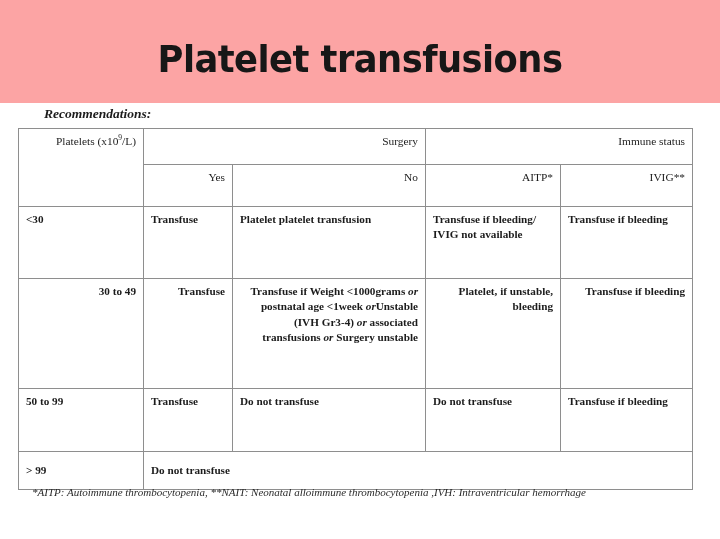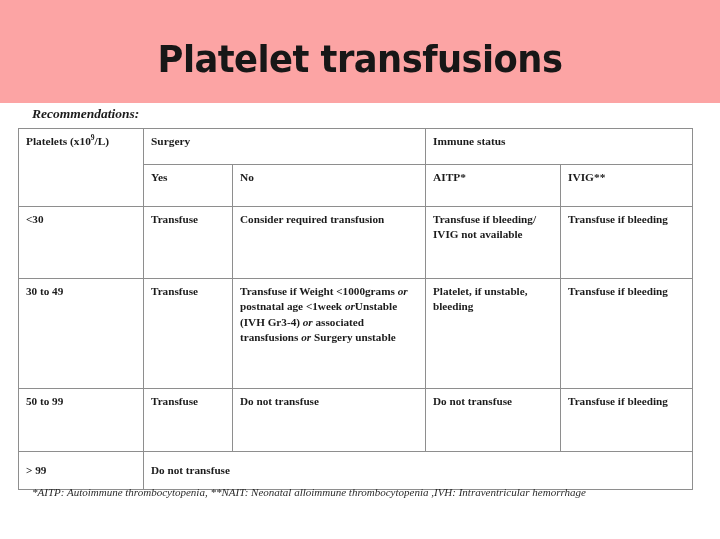--- a/index.html
+++ b/index.html
@@ -42,21 +42,21 @@
     text-align: center;
     padding-top: 14px;
     box-sizing: border-box;
     transform: scaleX(0.93);
     transform-origin: center center;
   }
 
   
   .recommend-label {
     position: absolute;
-    left: 32px;
+    left: 44px;
     top: 106px;
     font-family: "Liberation Serif", "DejaVu Serif", serif;
     font-weight: bold;
     font-style: italic;
     font-size: 13.5px;
     color: #1c1c1c;
   }
 
   
   .rec-table {
@@ -71,39 +71,40 @@
     color: #1c1c1c;
   }
   .rec-table td, .rec-table th {
     border: 1px solid #8e8e8e;
     padding: 5px 7px 4px 7px;
     vertical-align: top;
     text-align: left;
     font-weight: bold;
   }
   .rec-table th {
-    font-weight: bold;
+    font-weight: normal;
     font-size: 11.4px;
+    text-align: right;
   }
   .hdr-platelets {
     font-weight: bold;
     vertical-align: top;
   }
   .grp-hdr {
     text-align: center;
     vertical-align: middle;
     height: 26px;
   }
   .sub-hdr {
     text-align: center;
     vertical-align: middle;
     height: 32px;
   }
   .row-tall-1 td { height: 62px; }
-  .row-tall-2 td { height: 100px; }
+  .row-tall-2 td { height: 100px; text-align: right; }
   .row-tall-3 td { height: 53px; }
   .row-last td { height: 28px; vertical-align: middle; }
   .it { font-style: italic; }
   sup {
     font-size: 7.5px;
     vertical-align: super;
     line-height: 0;
   }
 
   
@@ -146,21 +147,21 @@
       <th class="sub-hdr">Yes</th>
       <th class="sub-hdr">No</th>
       <th class="sub-hdr">AITP*</th>
       <th class="sub-hdr">IVIG**</th>
     </tr>
   </thead>
   <tbody>
     <tr class="row-tall-1">
       <td>&lt;30</td>
       <td>Transfuse</td>
-      <td>Consider required transfusion</td>
+      <td>Platelet platelet transfusion</td>
       <td>Transfuse if bleeding/ IVIG not available</td>
       <td>Transfuse if bleeding</td>
     </tr>
     <tr class="row-tall-2">
       <td>30 to 49</td>
       <td>Transfuse</td>
       <td><span>Transfuse if  Weight &lt;1000grams </span><span class="it">or</span><span> postnatal age &lt;1week </span><span class="it">or</span><span>Unstable (IVH Gr3-4) </span><span class="it">or</span><span> associated transfusions </span><span class="it">or</span><span> Surgery unstable</span></td>
       <td>Platelet, if unstable, bleeding</td>
       <td>Transfuse if bleeding</td>
     </tr>

